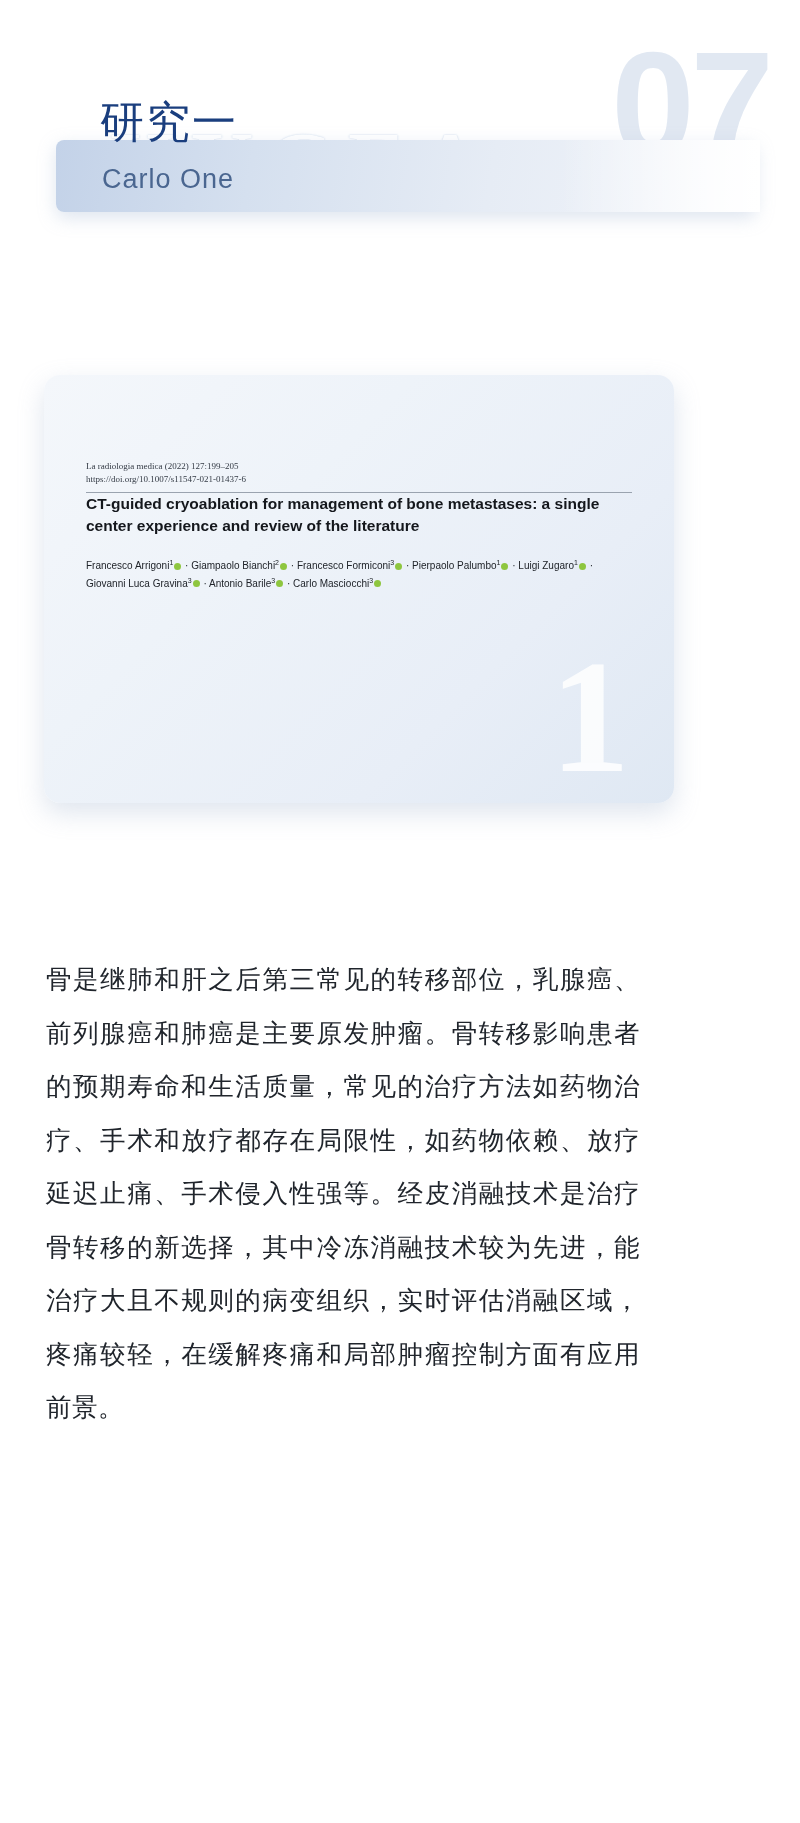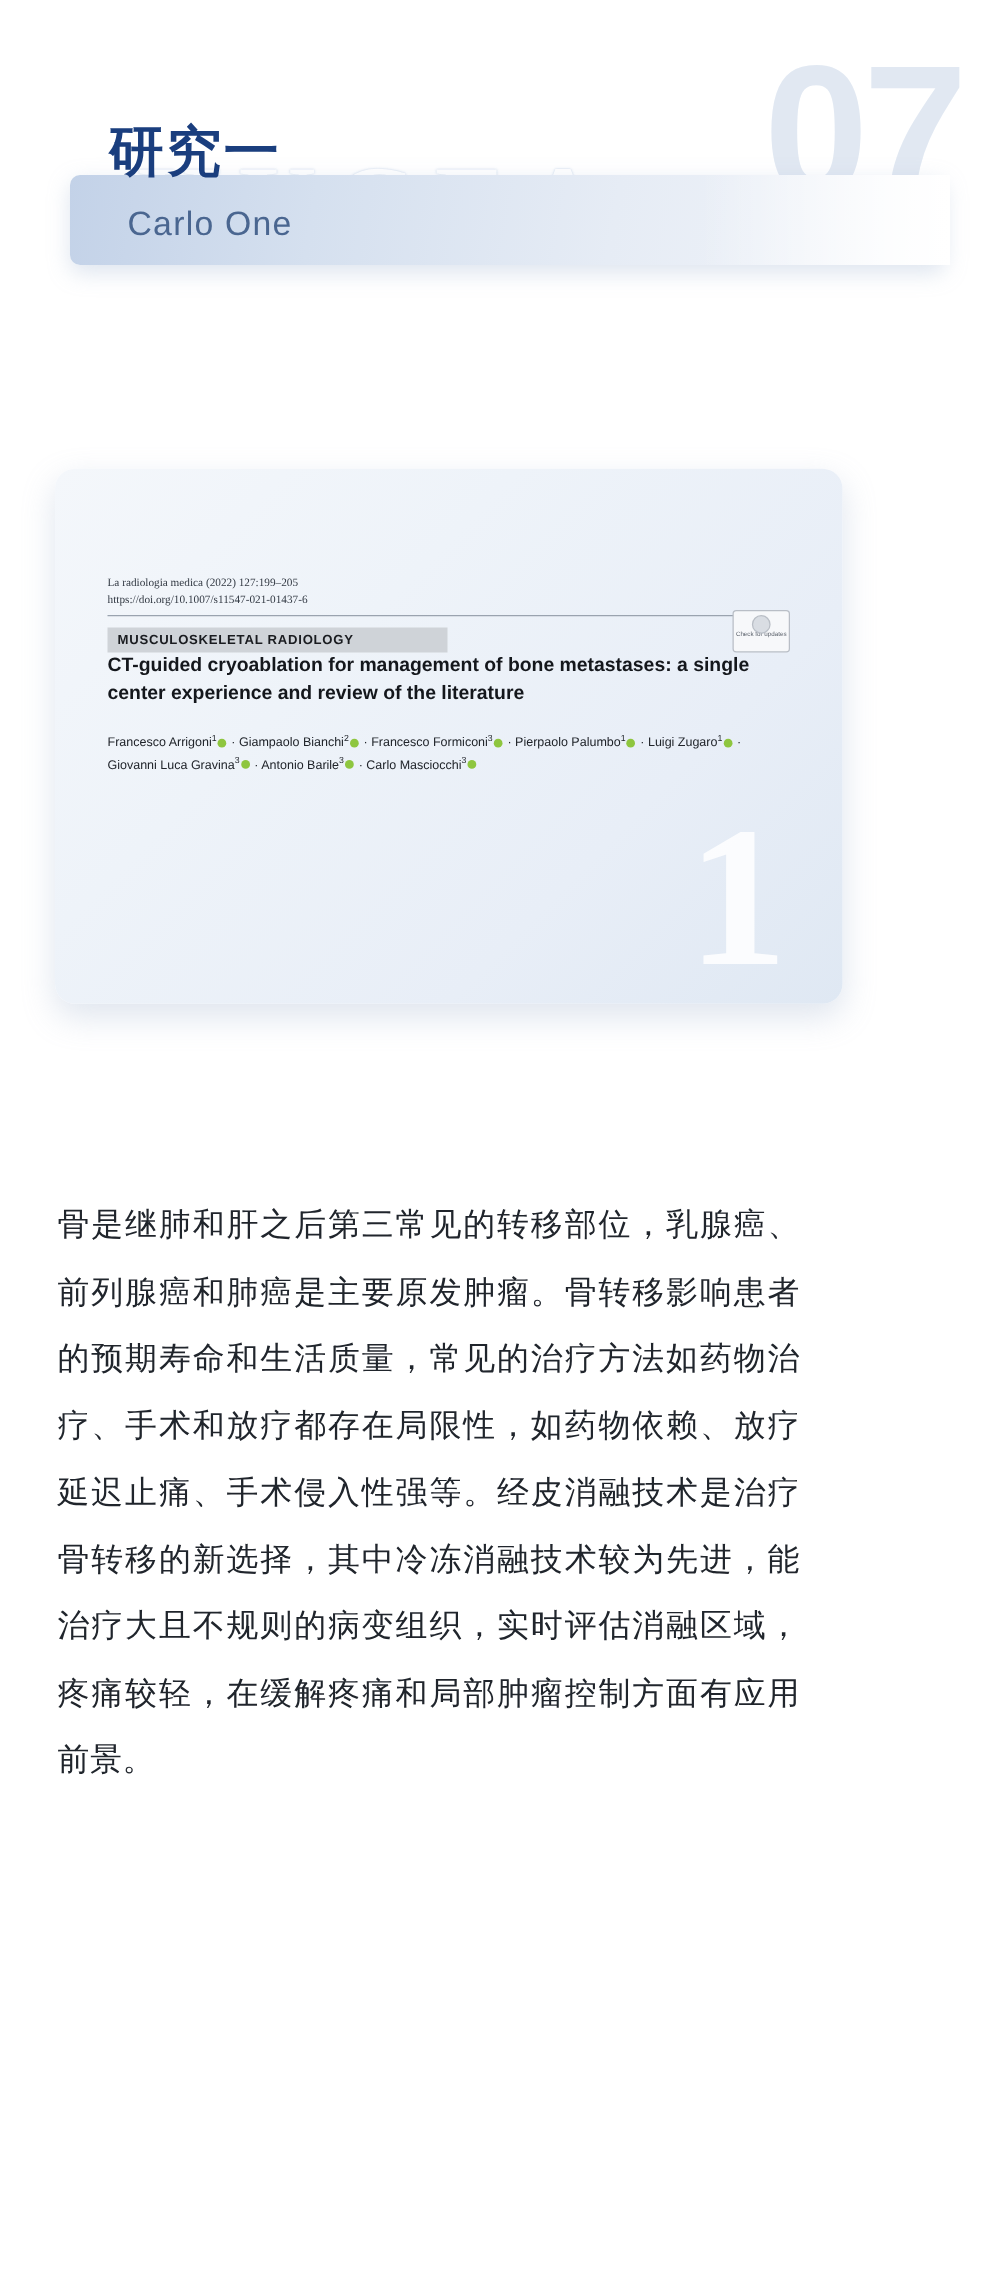--- a/index.html
+++ b/index.html
@@ -61,24 +61,24 @@
   .header-plate-fade {
     position: absolute;
     left: 560px;
     top: 140px;
     width: 200px;
     height: 72px;
     background: linear-gradient(90deg, rgba(255,255,255,0) 0%, rgba(255,255,255,0.85) 75%, #ffffff 100%);
   }
   .header-cn {
     position: absolute;
-    left: 87px;
+    left: 100px;
     top: 98px;
     font-size: 44px;
-    font-weight: bold;
+    font-weight: normal;
     color: #1a3e7e;
     letter-spacing: 2px;
     line-height: 1.1;
     font-family: "Liberation Sans", sans-serif;
   }
   .header-en {
     position: absolute;
     left: 102px;
     top: 163px;
     font-size: 27px;
@@ -241,27 +241,20 @@
 <div class="paper-card">
   <div class="paper-card-num">1</div>
 
   <div class="paper-inner">
     <div class="paper-meta">
       <div>La radiologia medica (2022) 127:199–205</div>
       <div>https://doi.org/10.1007/s11547-021-01437-6</div>
     </div>
     <div class="paper-rule"></div>
 
-    <div class="paper-section-row">
-      <span class="paper-section">MUSCULOSKELETAL RADIOLOGY</span>
-      <div class="check-updates">
-        <span class="bubble"></span>
-        <span>Check for updates</span>
-      </div>
-    </div>
 
     <div class="paper-title">CT-guided cryoablation for management of bone metastases: a single center experience and review of the literature</div>
 
     <div class="paper-authors">
       <div>
         <span>Francesco Arrigoni<sup>1</sup><span class="orcid"></span> · Giampaolo Bianchi<sup>2</sup><span class="orcid"></span> · Francesco Formiconi<sup>3</sup><span class="orcid"></span> · Pierpaolo Palumbo<sup>1</sup><span class="orcid"></span> · Luigi Zugaro<sup>1</sup><span class="orcid"></span> ·</span>
       </div>
       <div>
         <span>Giovanni Luca Gravina<sup>3</sup><span class="orcid"></span> · Antonio Barile<sup>3</sup><span class="orcid"></span> · Carlo Masciocchi<sup>3</sup><span class="orcid"></span></span>
       </div>

